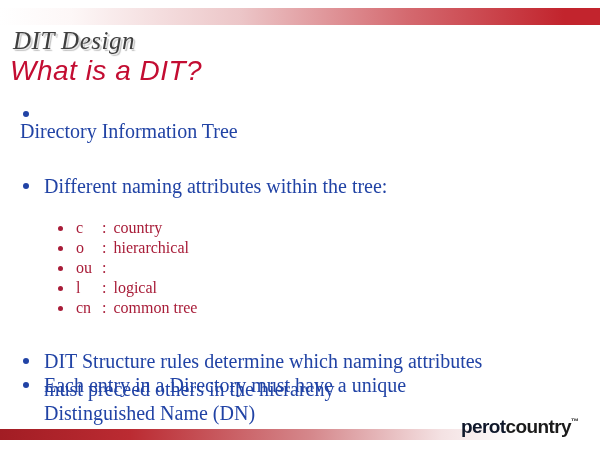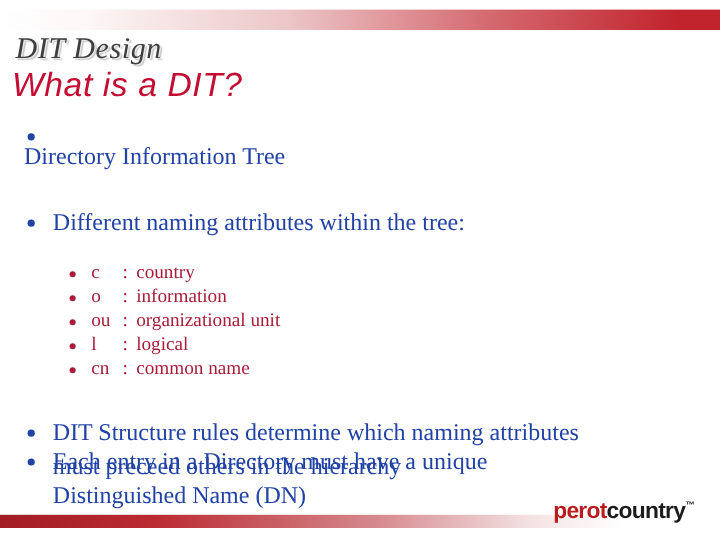--- a/index.html
+++ b/index.html
@@ -66,21 +66,21 @@
     position:absolute; left:0; top:429px; width:520px; height:11px;
     background:linear-gradient(90deg, #a21d24 0%, #bb2b32 25%, #d5888c 60%, #f4e2e3 85%, #ffffff 100%);
   }
 
   
   .logo {
     position:absolute; top:417px; right:21px;
     font:bold 19px/1 "Liberation Sans", sans-serif;
     letter-spacing:-0.6px; white-space:nowrap;
   }
-  .logo-perot { color:#b91c1c; }
+  .logo-perot { color:#0f172a; }
   .logo-systems { color:#1b1b1b; }
   .logo-tm { font-size:8px; color:#1b1b1b; vertical-align:9px; letter-spacing:0; }
 </style>
 </head>
 <body>
 
 <div class="slide">
 
   <div class="top-bar"></div>
 
@@ -102,39 +102,38 @@
     <div class="sub-item">
       <span class="sdot"></span>
       <span class="sub-abbr">c</span>
       <span class="sub-sep">:</span>
       <span class="sub-label">country</span>
     </div>
     <div class="sub-item">
       <span class="sdot"></span>
       <span class="sub-abbr">o</span>
       <span class="sub-sep">:</span>
-      <span class="sub-label">information</span>
+      <span class="sub-label">hierarchical</span>
     </div>
     <div class="sub-item">
       <span class="sdot"></span>
       <span class="sub-abbr">ou</span>
       <span class="sub-sep">:</span>
-      <span class="sub-label">organizational unit</span>
     </div>
     <div class="sub-item">
       <span class="sdot"></span>
       <span class="sub-abbr">l</span>
       <span class="sub-sep">:</span>
       <span class="sub-label">logical</span>
     </div>
     <div class="sub-item">
       <span class="sdot"></span>
       <span class="sub-abbr">cn</span>
       <span class="sub-sep">:</span>
-      <span class="sub-label">common name</span>
+      <span class="sub-label">common tree</span>
     </div>
   </div>
 
   <div class="bullet b4">
     <span class="dot"></span>
     <span class="bullet-text">DIT Structure rules determine which naming attributes
 must preceed others in the hierarchy</span>
   </div>
 
   <div class="bullet b5">

